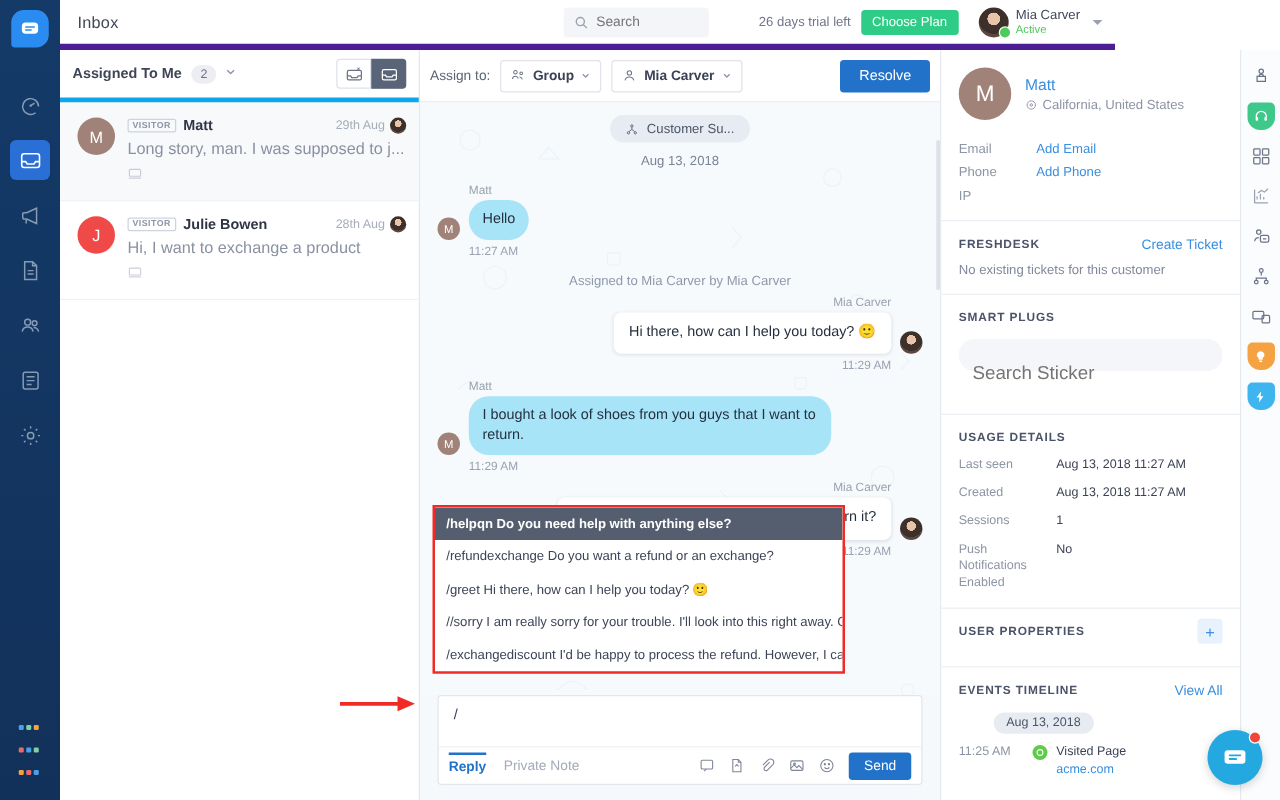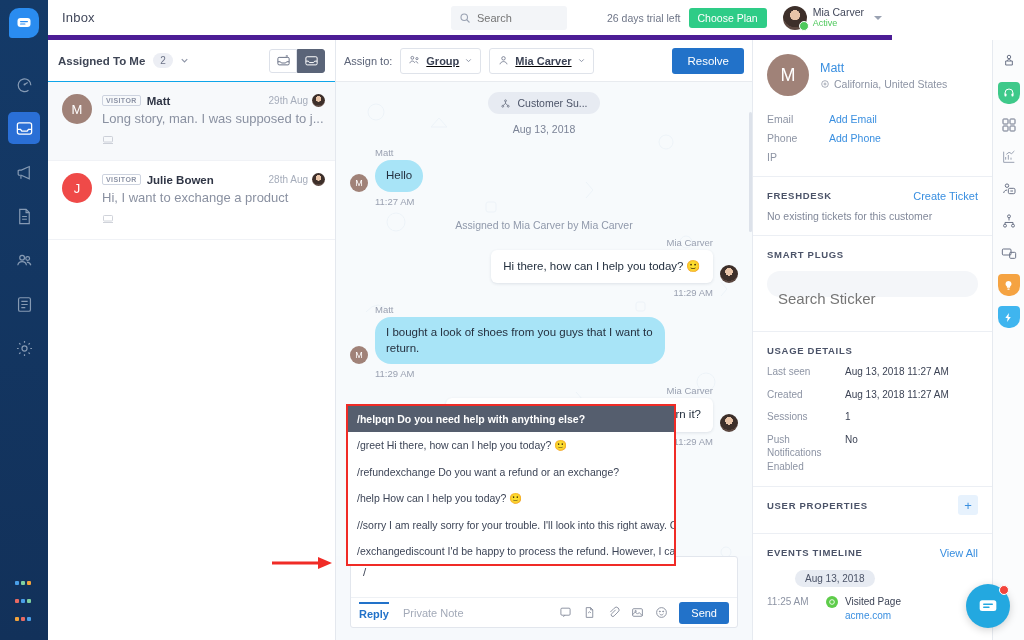--- a/index.html
+++ b/index.html
@@ -69,21 +69,21 @@
   .user-status { font-size: 9px; color: #4ec95c; }
   .caret { width: 0; height: 0; border-left: 4px solid transparent; border-right: 4px solid transparent;
            border-top: 4px solid #9aa2b2; margin-left: 4px;}
 
   
   .convlist {
     position: absolute; left: 48px; top: 40px; width: 288px; height: 600px;
     background: #fff; border-right: 1px solid #e4e8ee;
   }
   .convlist-head { height: 42px; display: flex; align-items: center; padding: 0 10px;
-                   border-bottom: 1px solid #0ea5e9; }
+                   border-bottom: 4px solid #0ea5e9; }
   .cl-title { font-size: 11.5px; font-weight: bold; color: #3e4555; }
   .cl-count { background: #eceef4; color: #6b7286; font-size: 10px; border-radius: 9px;
               padding: 2px 7px; margin-left: 8px;}
   .cl-chev { margin-left: 6px; }
   .cl-toggle { margin-left: auto; display: flex; }
   .tgl { width: 28px; height: 24px; border: 1px solid #dde1e9; display: flex;
          align-items: center; justify-content: center; }
   .tgl:first-child { border-radius: 3px 0 0 3px; background: #fff;}
   .tgl.on { background: #5a6478; border-color: #5a6478; border-radius: 0 3px 3px 0;}
   .conv {
@@ -107,21 +107,21 @@
 
   
   .chat {
     position: absolute; left: 336px; top: 40px; width: 416px; height: 600px;
     display: flex; flex-direction: column; background: #f6f9fc;
   }
   .assignbar { height: 42px; background: #fff; border-bottom: 1px solid #e8ebef;
                display: flex; align-items: center; padding: 0 8px; gap: 8px;}
   .assign-lbl { font-size: 11px; color: #5c6478; }
   .assign-sel { height: 26px; border: 1px solid #dfe3ea; border-radius: 3px; display: flex;
-                align-items: center; gap: 5px; padding: 0 7px; background: #fff; cursor: pointer; text-decoration: underline;}
+                align-items: center; gap: 5px; padding: 0 7px; background: #fff; cursor: pointer;}
   .assign-sel span.t { font-size: 11px; color: #3b4254; font-weight: bold;}
   .resolve-btn { margin-left: auto; background: #2272c9; color: #fff; border: 0; border-radius: 3px;
                  font-size: 11.5px; padding: 7px 15px; cursor: pointer;
                  font-family: "Liberation Sans", sans-serif;}
   .msgs { flex: 1; position: relative; overflow: hidden; padding: 10px 14px 0 14px;
           background-color: #f7fafc; }
   .pattern { position: absolute; inset: 0; opacity: .5; pointer-events: none; }
   .tagpill { width: fit-content; margin: 0 auto; background: #e7ebf2; border-radius: 12px;
              padding: 5px 12px; font-size: 10.5px; color: #4c5468; display: flex; align-items: center; gap: 6px;
              position: relative;}
@@ -518,27 +518,24 @@
         </div>
       </div>
     </div>
   </div>
 
   <div class="ac-wrap">
     <div class="ac-item hl">
       <span>/helpqn</span> <span>Do you need help with anything else?</span>
     </div>
     <div class="ac-item">
+      <span>/refundexchange</span> <span>Do you want a refund or an exchange?</span>
+    </div>
+    <div class="ac-item">
       <span>/greet</span> <span>Hi there, how can I help you today? 🙂</span>
-    </div>
-    <div class="ac-item">
-      <span>/refundexchange</span> <span>Do you want a refund or an exchange?</span>
-    </div>
-    <div class="ac-item">
-      <span>/help</span> <span>How can I help you today? 🙂</span>
     </div>
     <div class="ac-item">
       <span>//sorry</span> <span>I am really sorry for your trouble. I'll look into this right away. Could y</span>
     </div>
     <div class="ac-item">
       <span>/exchangediscount</span> <span>I'd be happy to process the refund. However, I can offer</span>
     </div>
   </div>
 
   <svg class="arrow-ind" viewBox="0 0 62 14">

